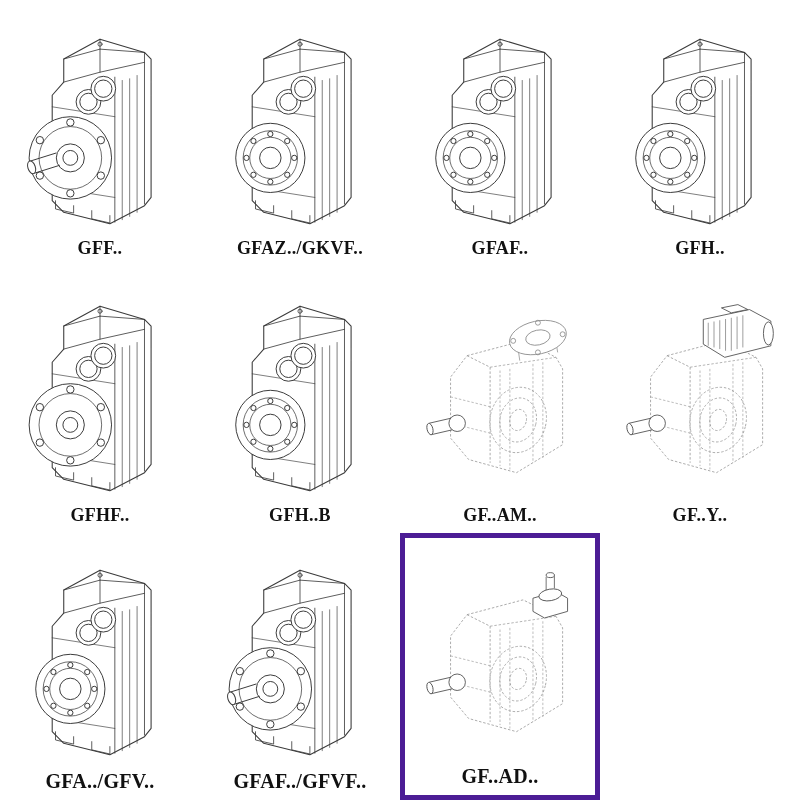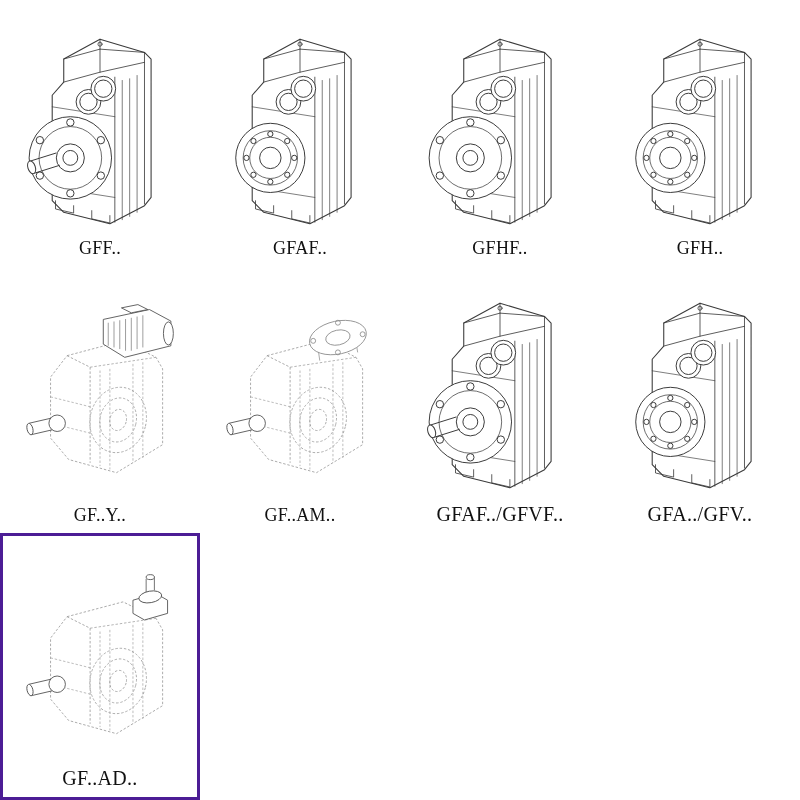--- a/index.html
+++ b/index.html
@@ -14,26 +14,26 @@
     grid-template-rows:repeat(3,1fr);
   }
   .cell{
     display:flex;flex-direction:column;align-items:center;justify-content:flex-end;
     padding-bottom:8px;box-sizing:border-box;overflow:hidden;
   }
   .cell svg.drawing{
     width:168px;height:206px;display:block;margin-bottom:2px;flex:0 0 auto;
   }
   .model-label{
-    font-weight:400;font-size:18px;color:#111;letter-spacing:0.3px;
+    font-weight:700;font-size:18px;color:#111;letter-spacing:0.3px;
     text-align:right;white-space:nowrap;line-height:1.1;
   }
   .row3 .model-label{font-size:20px;}
   .boxed{
-    border:3px solid #4c1d95;
+    border:5px solid #4c1d95;
   }
   .hidden-defs{position:absolute;width:0;height:0;overflow:hidden;}
 </style>
 </head>
 <body>
 
 <svg class="hidden-defs" aria-hidden="true">
   <defs>
 
     <g id="hsg-up" fill="none" stroke="#3b3b3b" stroke-width="1.3" stroke-linejoin="round" stroke-linecap="round">
@@ -145,84 +145,100 @@
   <div class="cell">
     <svg class="drawing" viewBox="0 0 200 250">
       <use href="#hsg-up"></use>
         <use href="#ov-bores"></use>
         <use href="#ov-flange"></use>
         <use href="#ov-shaft"></use>
     </svg>
     <div class="model-label">GFF..</div>
   </div>
 
+  <div class="cell">
+    <svg class="drawing" viewBox="0 0 200 250">
+      <use href="#hsg-up"></use>
+        <use href="#ov-bores"></use>
+        <use href="#ov-rings"></use>
+    </svg>
+    <div class="model-label">GFAZ../GKVF..</div>
+  </div>
 
   <div class="cell">
     <svg class="drawing" viewBox="0 0 200 250">
       <use href="#hsg-up"></use>
         <use href="#ov-bores"></use>
         <use href="#ov-rings"></use>
     </svg>
     <div class="model-label">GFAF..</div>
   </div>
 
   <div class="cell">
     <svg class="drawing" viewBox="0 0 200 250">
       <use href="#hsg-up"></use>
         <use href="#ov-bores"></use>
+        <use href="#ov-rings"></use>
+    </svg>
+    <div class="model-label">GFH..</div>
+  </div>
+
+  <div class="cell">
+    <svg class="drawing" viewBox="0 0 200 250">
+      <use href="#hsg-up"></use>
+        <use href="#ov-bores"></use>
         <use href="#ov-flange"></use>
     </svg>
     <div class="model-label">GFHF..</div>
   </div>
 
   <div class="cell">
     <svg class="drawing" viewBox="0 0 200 250">
       <use href="#hsg-up"></use>
         <use href="#ov-bores"></use>
         <use href="#ov-rings"></use>
     </svg>
-    <div class="model-label">GFH..</div>
-  </div>
-
+    <div class="model-label">GFH..B</div>
+  </div>
+
+  <div class="cell">
+    <svg class="drawing" viewBox="0 0 200 250">
+      <use href="#hsg-dash"></use>
+        <use href="#ov-inflange"></use>
+        <use href="#ov-dshaft"></use>
+    </svg>
+    <div class="model-label">GF..AM..</div>
+  </div>
 
   <div class="cell">
     <svg class="drawing" viewBox="0 0 200 250">
       <use href="#hsg-dash"></use>
         <use href="#ov-motor"></use>
         <use href="#ov-dshaft"></use>
     </svg>
     <div class="model-label">GF..Y..</div>
   </div>
 
-  <div class="cell">
-    <svg class="drawing" viewBox="0 0 200 250">
-      <use href="#hsg-dash"></use>
-        <use href="#ov-inflange"></use>
-        <use href="#ov-dshaft"></use>
-    </svg>
-    <div class="model-label">GF..AM..</div>
+  <div class="cell row3">
+    <svg class="drawing" viewBox="0 0 200 250">
+      <use href="#hsg-up"></use>
+        <use href="#ov-bores"></use>
+        <use href="#ov-rings"></use>
+    </svg>
+    <div class="model-label">GFA../GFV..</div>
   </div>
 
   <div class="cell row3">
     <svg class="drawing" viewBox="0 0 200 250">
       <use href="#hsg-up"></use>
         <use href="#ov-bores"></use>
         <use href="#ov-flange"></use>
         <use href="#ov-shaft"></use>
     </svg>
     <div class="model-label">GFAF../GFVF..</div>
-  </div>
-
-  <div class="cell row3">
-    <svg class="drawing" viewBox="0 0 200 250">
-      <use href="#hsg-up"></use>
-        <use href="#ov-bores"></use>
-        <use href="#ov-rings"></use>
-    </svg>
-    <div class="model-label">GFA../GFV..</div>
   </div>
 
 
   <div class="cell row3 boxed">
     <svg class="drawing" viewBox="0 0 200 250">
       <use href="#hsg-dash"></use>
         <use href="#ov-adapter"></use>
         <use href="#ov-dshaft"></use>
     </svg>
     <div class="model-label">GF..AD..</div>

